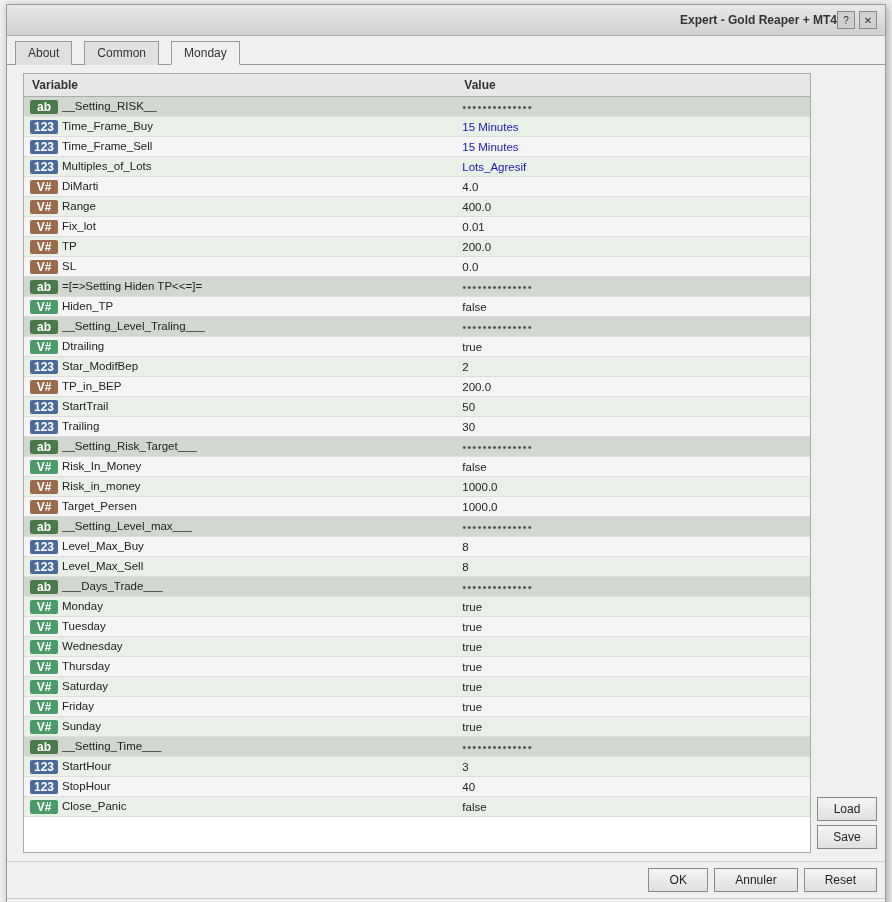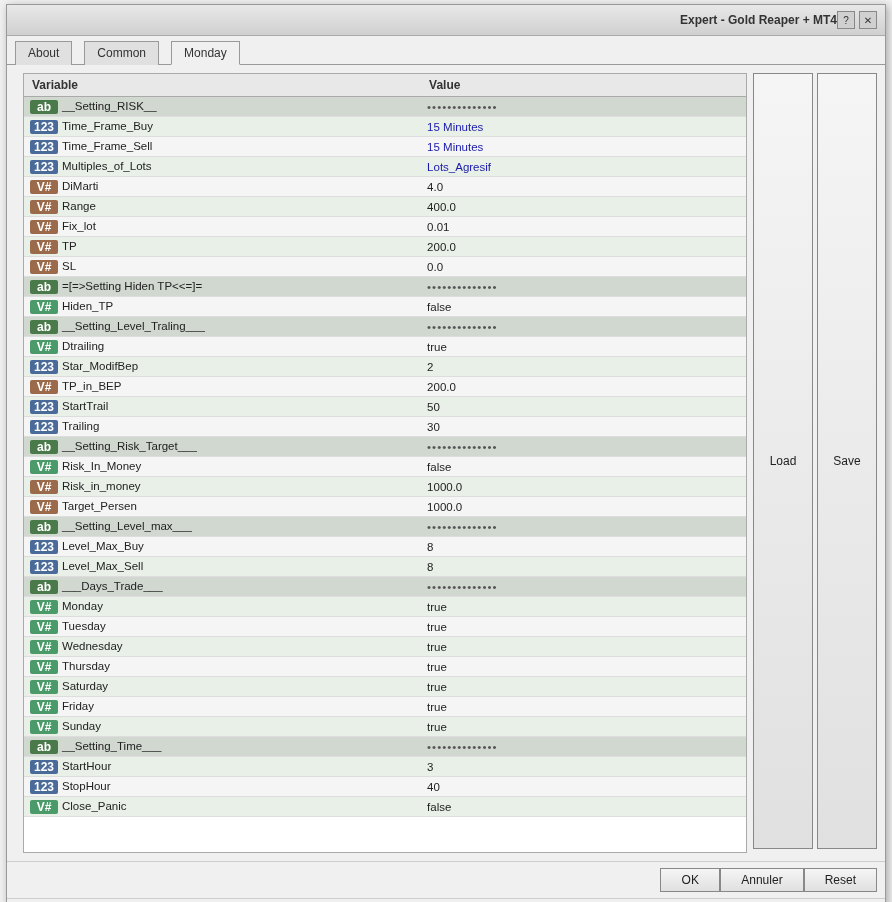--- a/index.html
+++ b/index.html
@@ -145,20 +145,21 @@
     .badge-bool {
       background: #4a9a6a;
       color: white;
     }
 
     .bottom-bar {
       display: flex;
       justify-content: flex-end;
       align-items: center;
       padding: 6px 8px;
+      gap: 6px;
       background: #f0f0f0;
       border-top: 1px solid #ccc;
     }
     .bottom-btn {
       padding: 4px 20px;
       background: linear-gradient(to bottom, #f5f5f5, #e0e0e0);
       border: 1px solid #888;
       cursor: pointer;
       font-size: 12px;
       color: #222;
@@ -367,21 +368,21 @@
                   <td>40</td>
                 </tr>
                 <tr>
                   <td><span class="type-badge badge-bool">V#</span>Close_Panic</td>
                   <td>false</td>
                 </tr>
               </tbody>
           </table>
         </div>
       </div>
-      <div style="display:flex; flex-direction:row; gap:4px; padding-left:6px; justify-content:flex-end; padding-bottom:4px;">
+      <div style="display:flex; flex-direction:column; gap:4px; padding-left:6px; justify-content:flex-end; padding-bottom:4px;">
         <button class="side-btn">Load</button>
         <button class="side-btn">Save</button>
       </div>
     </div>
   </div>
 
   <div class="bottom-bar">
     <button class="bottom-btn">OK</button>
     <button class="bottom-btn">Annuler</button>
     <button class="bottom-btn">Reset</button>

